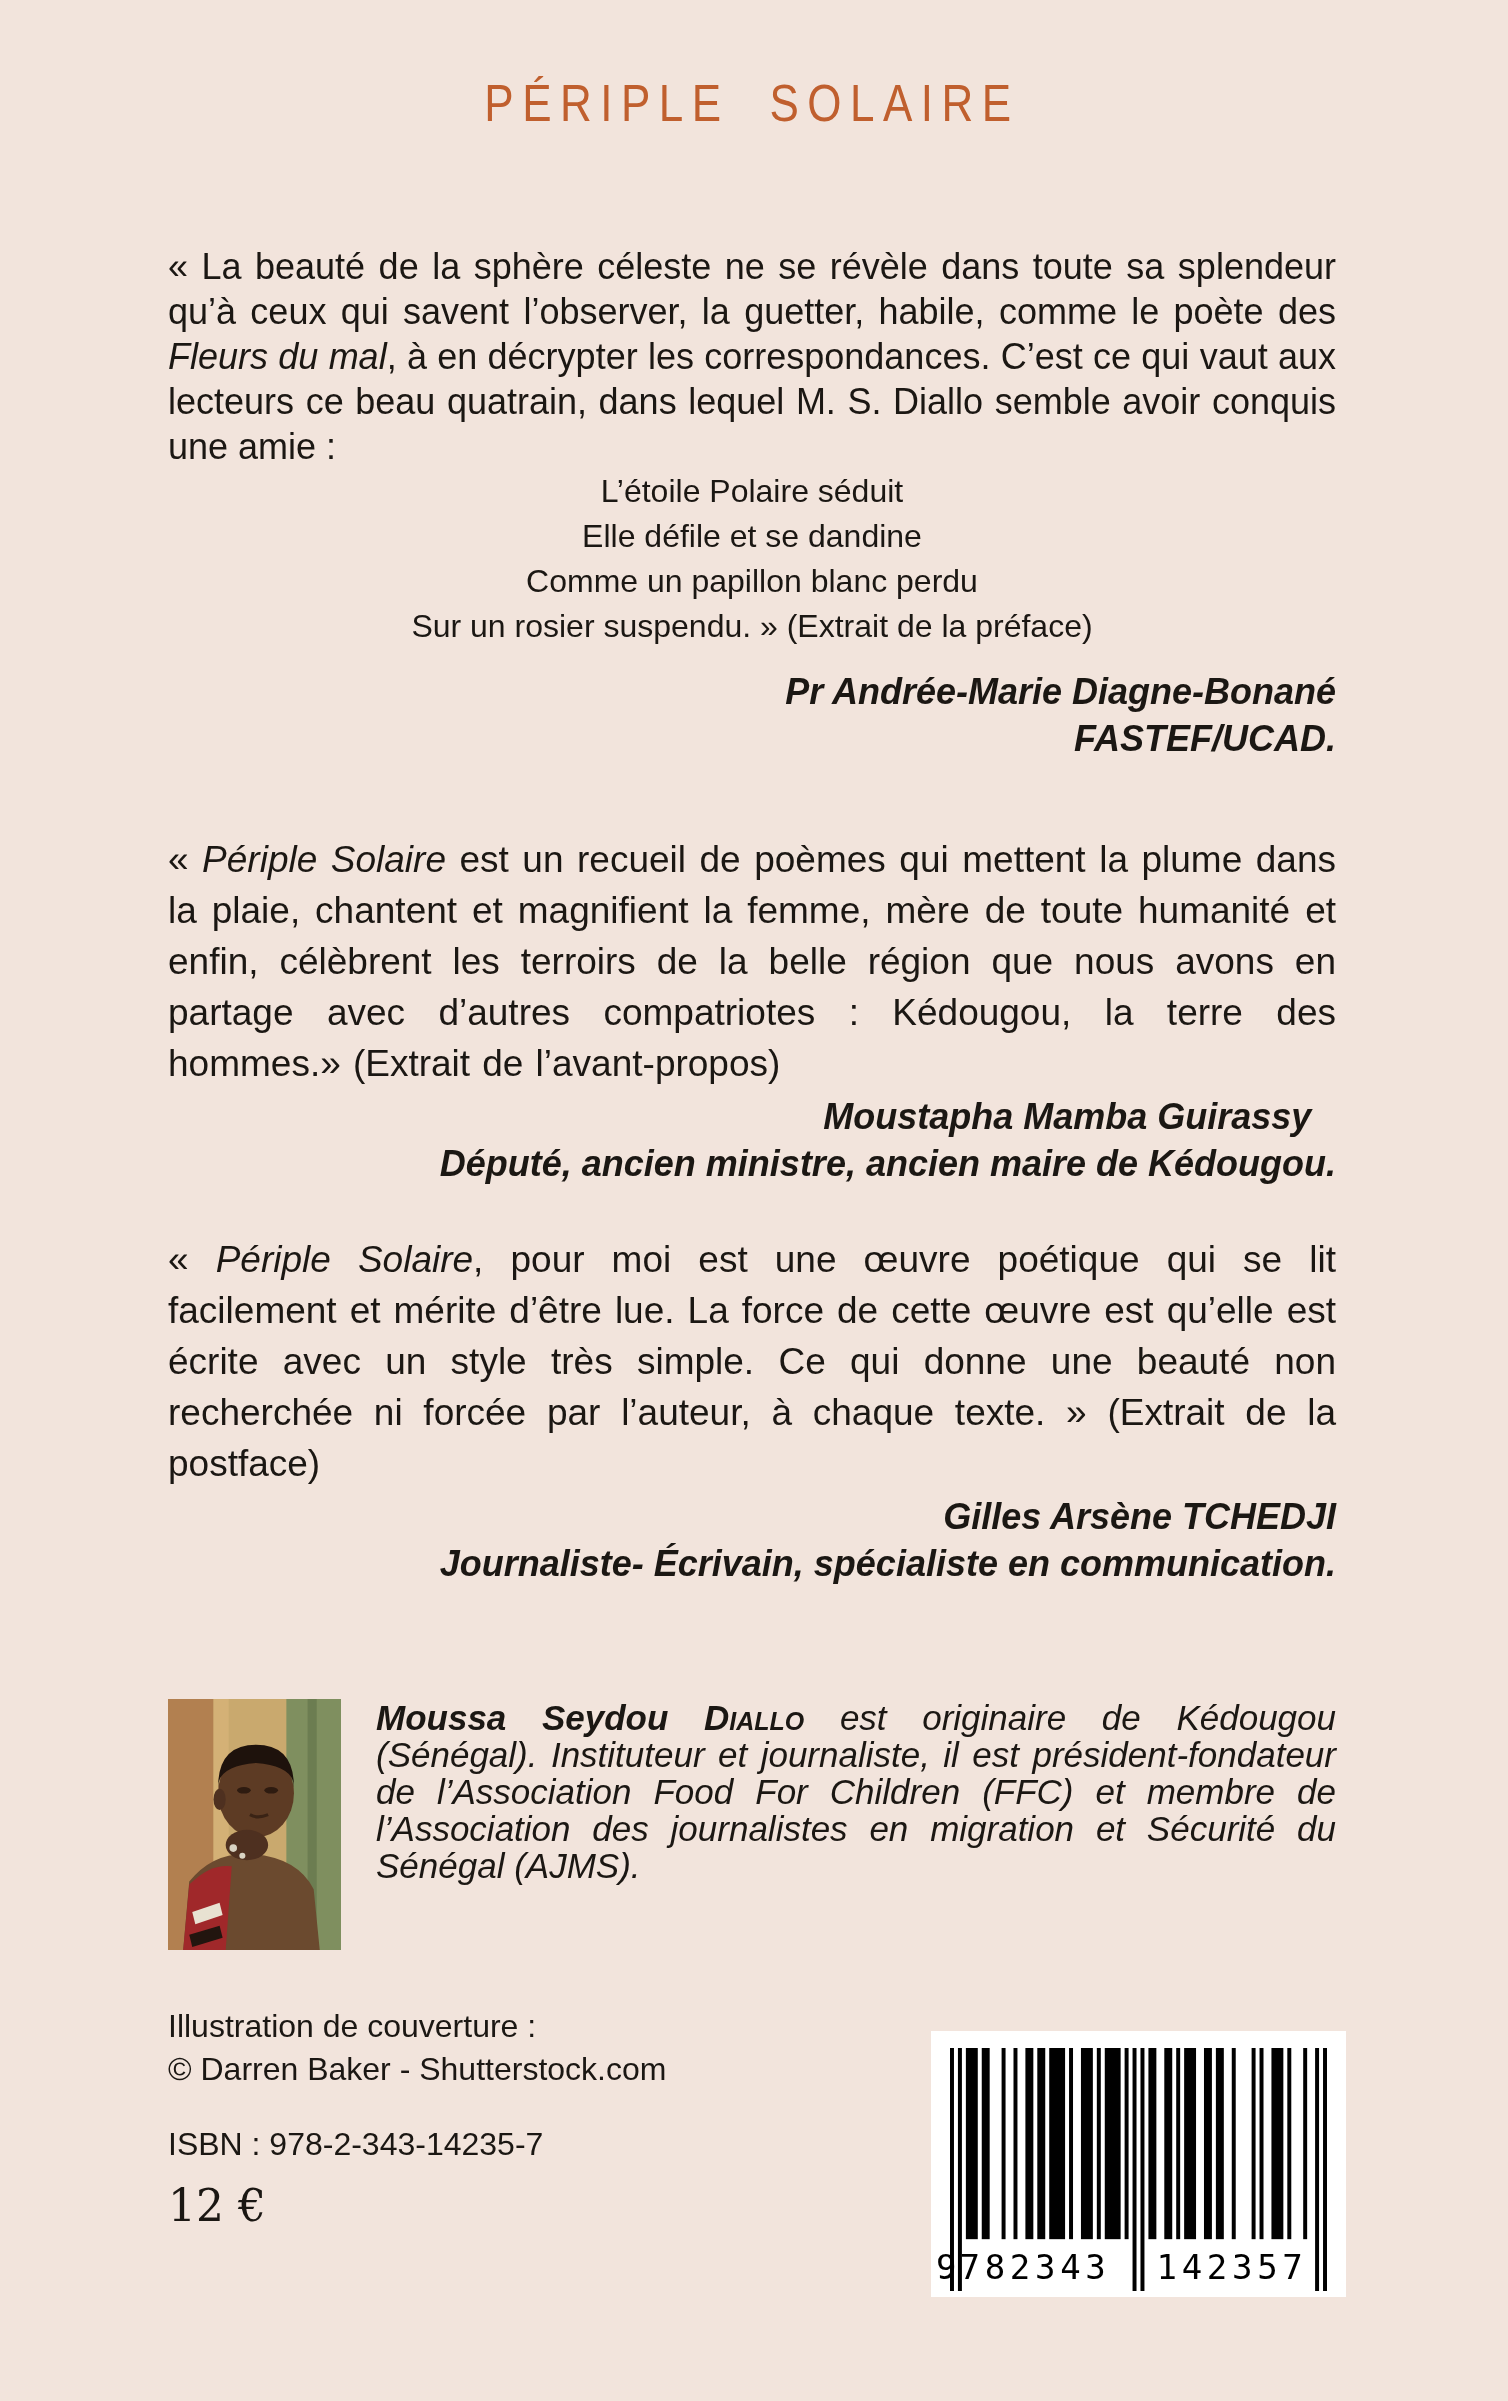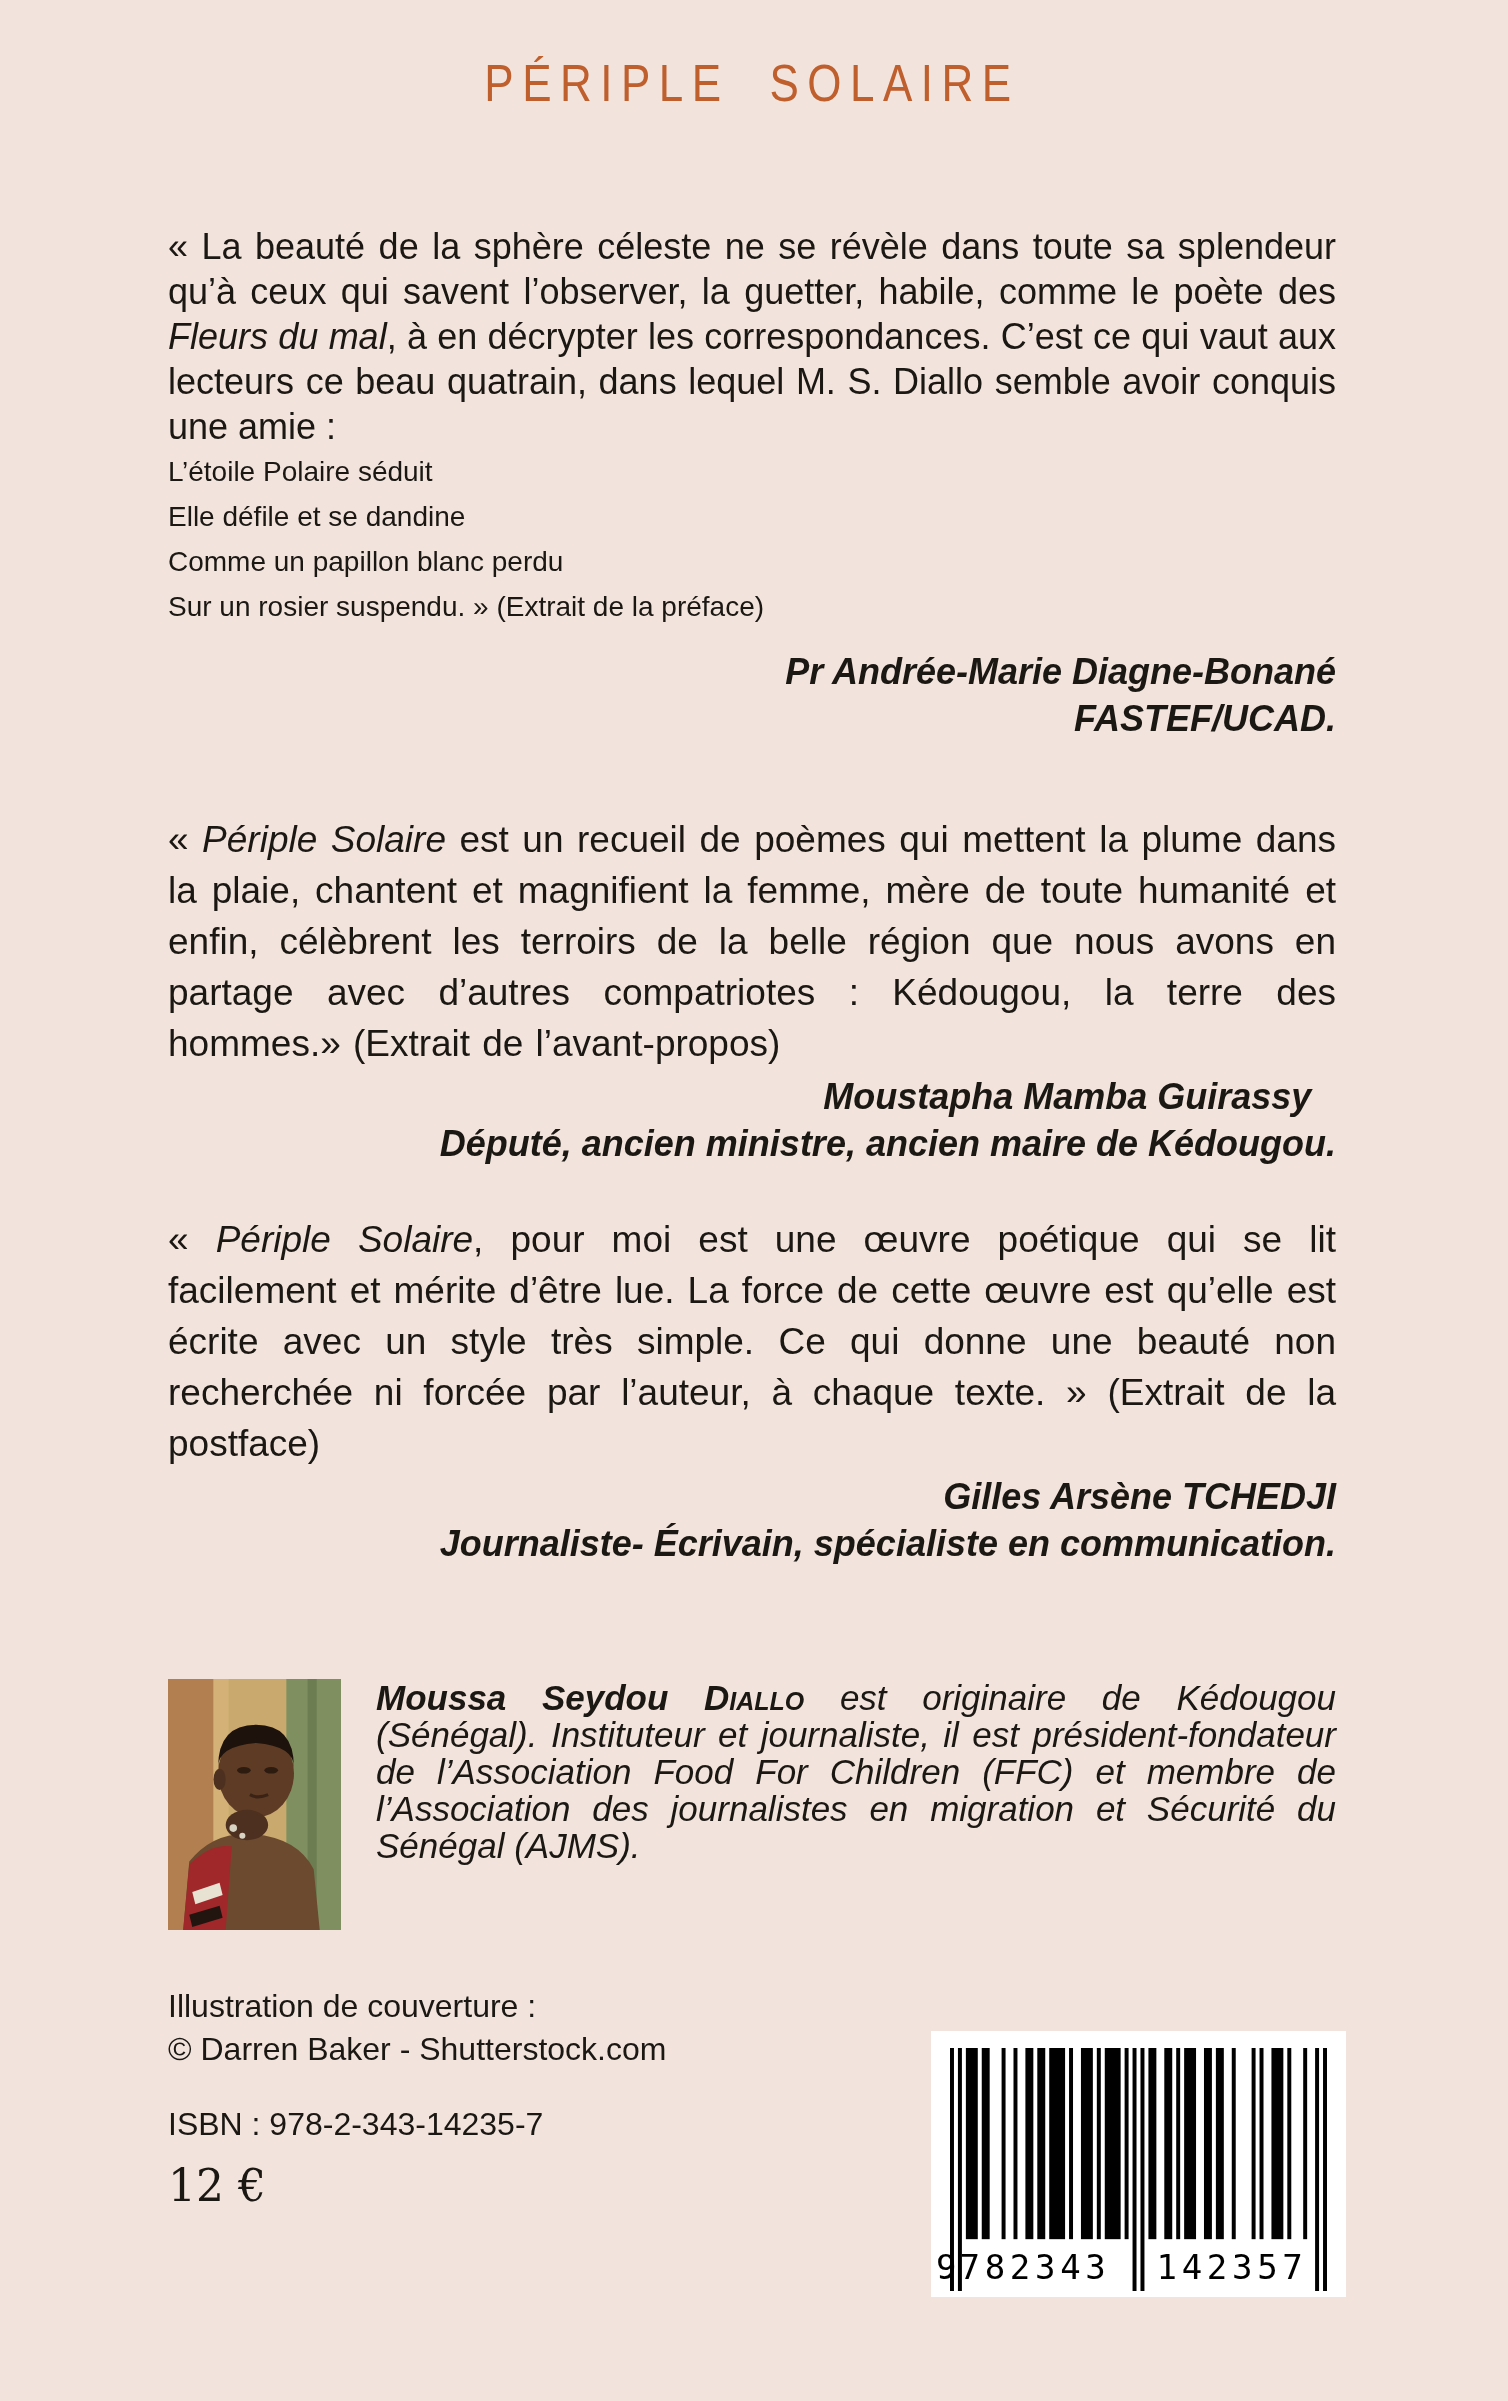--- a/index.html
+++ b/index.html
@@ -14,21 +14,21 @@
   .page {
     position: relative;
     width: 1508px;
     height: 2402px;
     background: var(--color-background);
     color: var(--color-text);
     overflow: hidden;
   }
   .content {
     position: relative;
-    padding: 54px 172px 0 168px;
+    padding: 74px 172px 0 168px;
     height: 100%;
   }
 
   .title {
     font-size: 44px;
     font-weight: normal;
     letter-spacing: 8.5px;
     word-spacing: 19px;
     text-align: center;
     color: var(--color-title);
@@ -38,21 +38,21 @@
 
   .para {
     margin-top: 120px;
     font-size: 36px;
     line-height: 45px;
     text-align: justify;
   }
   .para em { font-style: italic; }
 
   .poem { margin-top: 0; }
-  .poem-line { font-size: 28px; line-height: 45px; }
+  .poem-line { font-size: 32px; line-height: 45px; text-align: center; }
 
   .attr {
     text-align: right;
     font-size: 36px;
     line-height: 47px;
   }
   .attr .bi { font-weight: bold; font-style: italic; }
   .attr-1 { margin-top: 19px; text-align: right; }
   .attr-2 { margin-top: 3.8px; }
   .attr-2 .inset { padding-right: 24.6px; }

